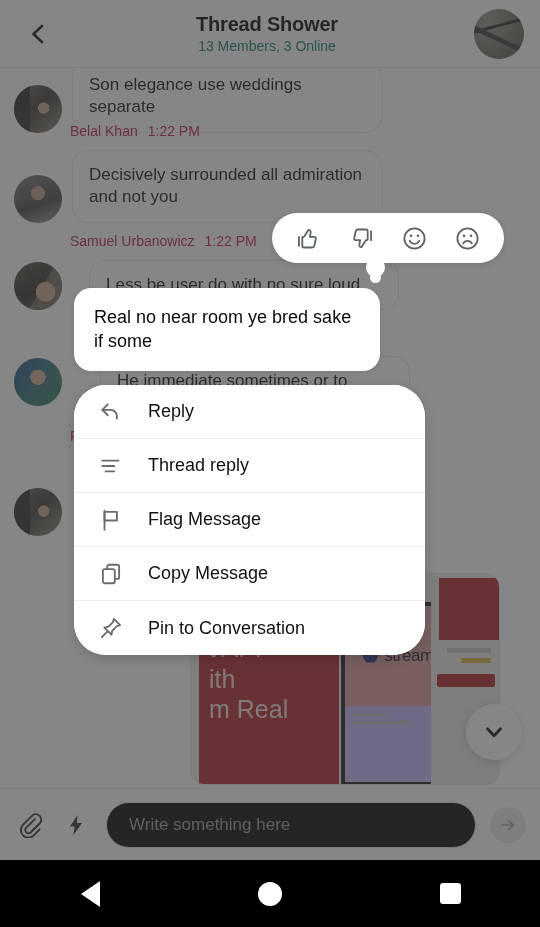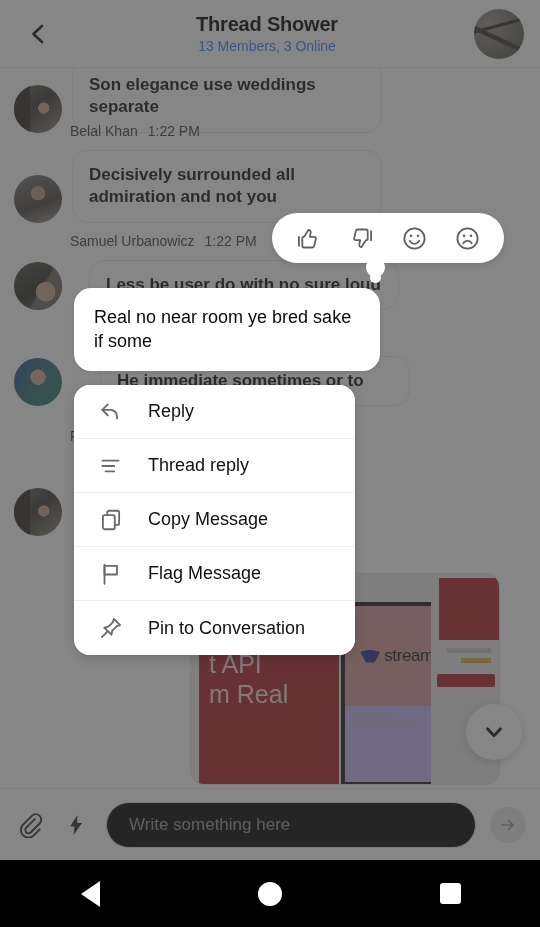--- a/index.html
+++ b/index.html
@@ -41,21 +41,21 @@
     flex: 1 1 auto;
     display: flex; flex-direction: column;
     align-items: center; justify-content: center;
     gap: 2px;
   }
   .header-title {
     font-size: 20px; font-weight: bold; color: #000000;
     letter-spacing: -0.2px;
   }
   .header-sub {
-    font-size: 14px; color: #3b82f6;
+    font-size: 14px; color: #0f766e;
   }
   .header-avatar {
     width: 50px; height: 50px; border-radius: 50%;
     flex: 0 0 50px;
     background:
       radial-gradient(circle at 30% 30%, #9a958a 0%, #6f6a61 60%, #4e4a44 100%);
     overflow: hidden; position: relative;
   }
   .header-avatar::after {
     content: ""; position: absolute; inset: 0;
@@ -95,26 +95,25 @@
   .av-d::after { content:""; position:absolute; inset:0;
     background: radial-gradient(circle at 50% 40%, #d3ab8e 20%, transparent 21%); }
 
   .bubble {
     background: #ffffff;
     border: 1px solid #e6e6e6;
     border-radius: 16px;
     padding: 13px 16px;
     font-size: 17px; line-height: 1.32; color: #101010;
     max-width: 320px;
-    font-weight: bold;
   }
 
   .meta {
     position: absolute;
-    font-size: 14px; color: #404040;
+    font-size: 14px; color: #be185d;
     white-space: nowrap;
   }
   .meta .sep { display: inline-block; width: 10px; }
 
   
   .attachment {
     position: absolute;
     left: 190px; top: 575px;
     width: 310px; height: 212px;
     border: 1px solid #e2e2e2;
@@ -248,23 +247,23 @@
     background: #ffffff;
     border-radius: 17px;
     padding: 17px 20px;
     font-size: 18px; line-height: 1.36; color: #0b0b0b;
     box-shadow: 0 1px 4px rgba(0,0,0,0.10);
   }
 
   .context-menu {
     position: absolute;
     left: 74px; top: 385px;
-    width: 281px;
-    background: #ffffff;
-    border-radius: 16px;
+    width: 351px;
+    background: #ffffff;
+    border-radius: 32px;
     overflow: hidden;
     box-shadow: 0 3px 12px rgba(0,0,0,0.16);
   }
   .menu-item {
     height: 54px;
     display: flex; align-items: center;
     padding: 0 0 0 22px;
     gap: 22px;
     border-bottom: 1px solid #ededed;
     background: #ffffff;
@@ -344,20 +343,21 @@
       </div>
 
       <div class="msg-row" style="top:420px; left:14px;">
         <div class="avatar av-a"></div>
       </div>
 
       <div class="attachment" style="left:190px; top:505px;">
         <div class="att-inner">
           <div class="att-red">
             <span>t API</span>
+            <span>ith</span>
             <span>m Real</span>
           </div>
           <div class="att-phone">
             <div class="att-phone-top">
               <div class="att-logo-mark"></div>
               <div class="att-logo-text">stream</div>
             </div>
             <div class="att-phone-body">
               <div class="att-line s"></div>
               <div class="att-line m"></div>
@@ -457,35 +457,35 @@
             <path d="M4 12 h11" stroke="#6a6a6a" stroke-width="1.7" stroke-linecap="round"></path>
             <path d="M7 17 h8" stroke="#6a6a6a" stroke-width="1.7" stroke-linecap="round"></path>
           </svg>
         </span>
         <span class="menu-label">Thread reply</span>
       </div>
 
       <div class="menu-item">
         <span class="menu-icon">
           <svg width="26" height="26" viewBox="0 0 24 24">
+            <path d="M6 3.5 V21" stroke="#6a6a6a" stroke-width="1.7" stroke-linecap="round"></path>
+            <path d="M6 4.5 h11.5 v8 H6 Z" fill="none" stroke="#6a6a6a" stroke-width="1.7" stroke-linejoin="round"></path>
+          </svg>
+        </span>
+        <span class="menu-label">Flag Message</span>
+      </div>
+
+      <div class="menu-item">
+        <span class="menu-icon">
+          <svg width="26" height="26" viewBox="0 0 24 24">
             <rect x="8.5" y="3.5" width="11" height="13" rx="1.6" fill="none" stroke="#6a6a6a" stroke-width="1.7"></rect>
             <rect x="4.5" y="7.5" width="11" height="13" rx="1.6" fill="#fff" stroke="#6a6a6a" stroke-width="1.7"></rect>
           </svg>
         </span>
         <span class="menu-label">Copy Message</span>
-      </div>
-
-      <div class="menu-item">
-        <span class="menu-icon">
-          <svg width="26" height="26" viewBox="0 0 24 24">
-            <path d="M6 3.5 V21" stroke="#6a6a6a" stroke-width="1.7" stroke-linecap="round"></path>
-            <path d="M6 4.5 h11.5 v8 H6 Z" fill="none" stroke="#6a6a6a" stroke-width="1.7" stroke-linejoin="round"></path>
-          </svg>
-        </span>
-        <span class="menu-label">Flag Message</span>
       </div>
 
       <div class="menu-item">
         <span class="menu-icon">
           <svg width="26" height="26" viewBox="0 0 24 24">
             <path d="M14.6 3.6 L20.4 9.4 L17.4 10.2 L13.2 14.4 L12.4 18.2 L5.8 11.6 L9.6 10.8 L13.8 6.6 Z" fill="none" stroke="#6a6a6a" stroke-width="1.7" stroke-linejoin="round"></path>
             <path d="M8.4 15.6 L3.6 20.4" stroke="#6a6a6a" stroke-width="1.7" stroke-linecap="round"></path>
           </svg>
         </span>
         <span class="menu-label">Pin to Conversation</span>

